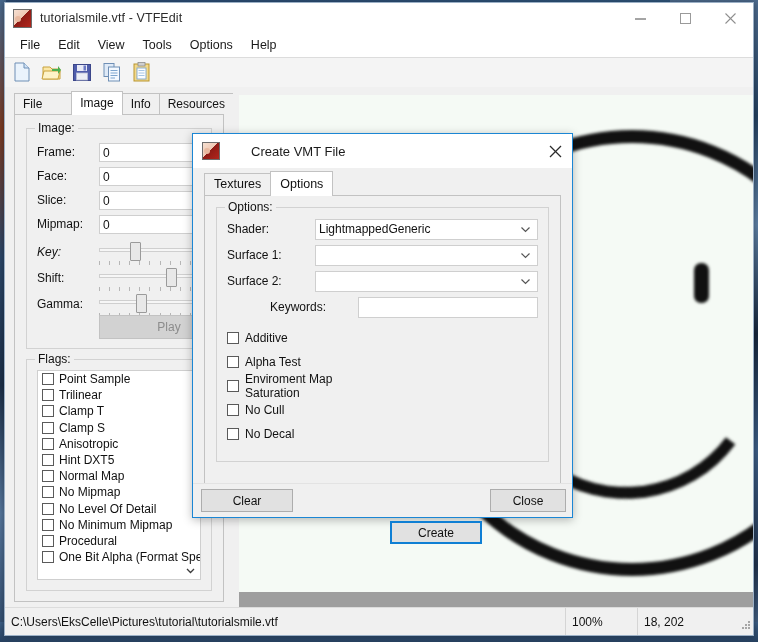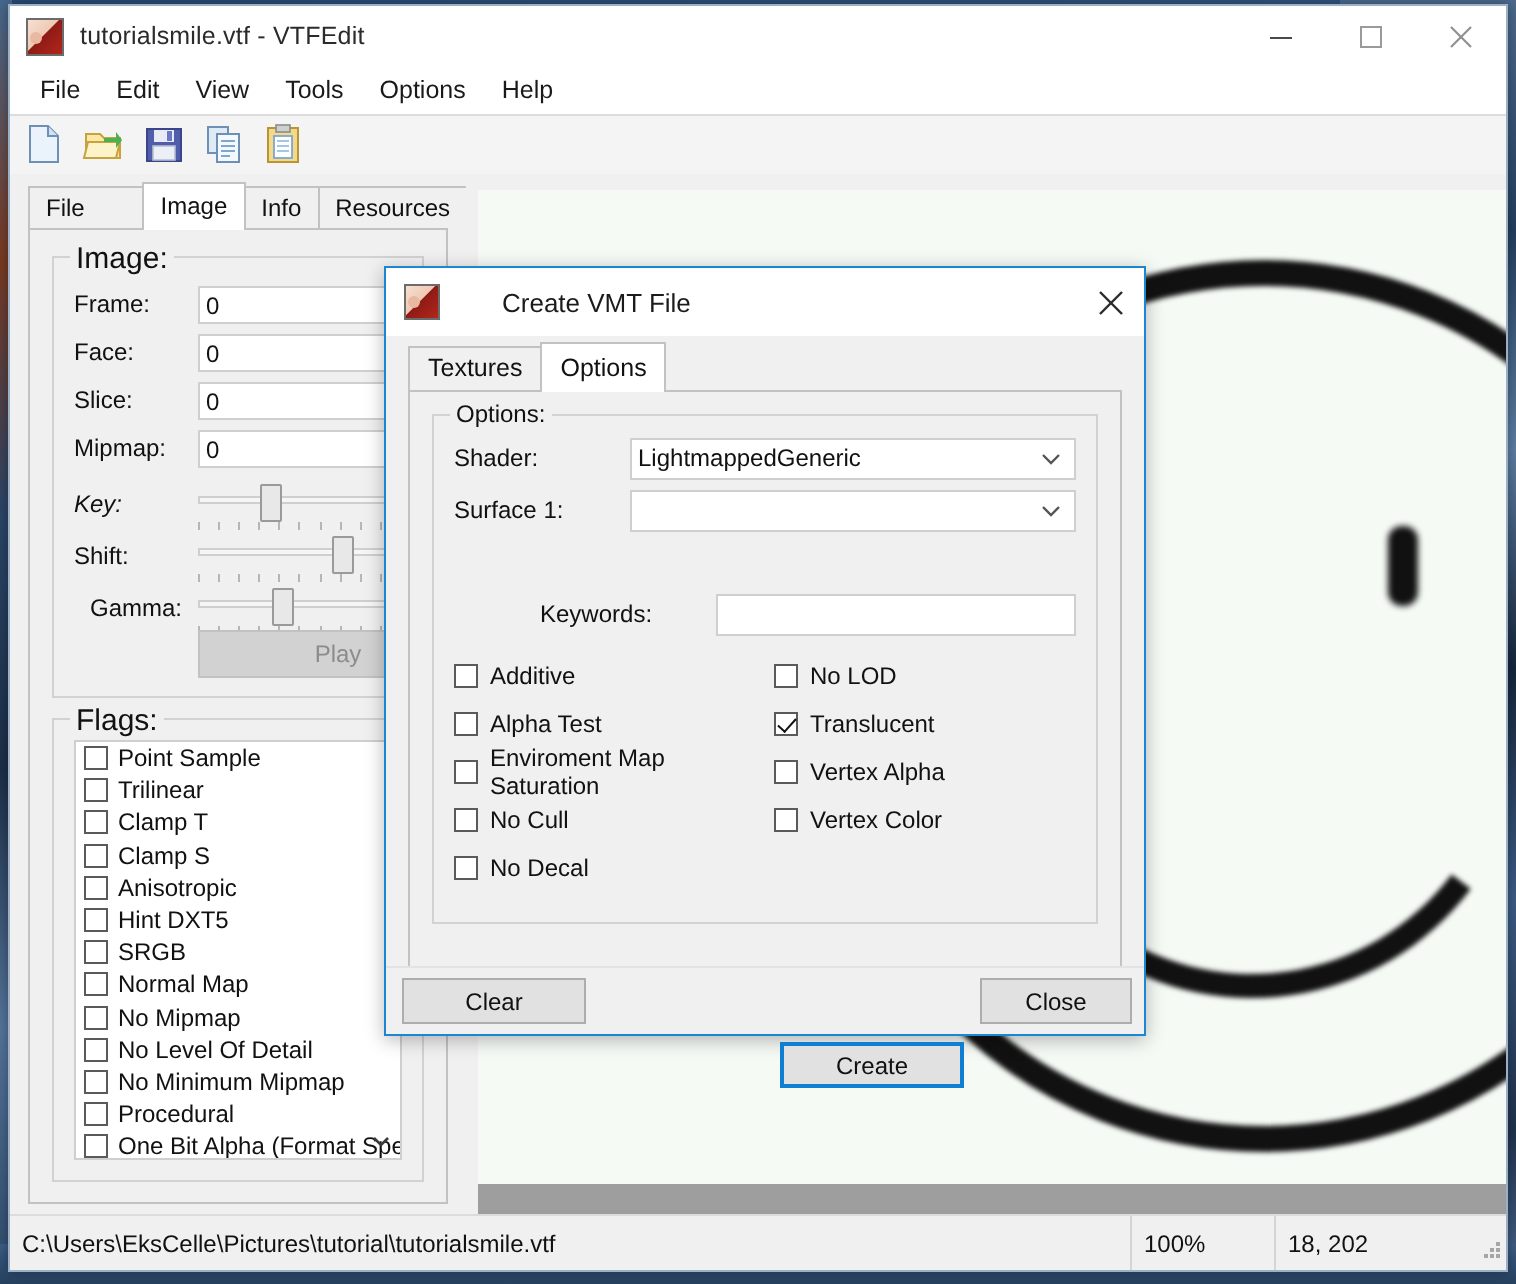--- a/index.html
+++ b/index.html
@@ -107,21 +107,21 @@
   #tab-panel {
     position: absolute; left: 9px; top: 27px; right: 9px; bottom: 6px;
     background: #f0f0f0; border: 1px solid #c2c2c2; border-top: 1px solid #c2c2c2;
   }
   
   .groupbox {
     position: absolute; border: 1px solid #d2d2d2;
   }
   .groupbox > .legend {
     position: absolute; top: -8px; left: 8px; background: #f0f0f0;
-    font-size: 15px; color: #111; padding: 0 3px;
+    font-size: 12px; color: #111; padding: 0 3px;
   }
   #img-group { left: 11px; top: 13px; right: 11px; height: 219px; }
   #flags-group { left: 11px; top: 244px; right: 11px; bottom: 10px; }
 
   .row { position: absolute; left: 10px; height: 22px; display: flex; align-items: center; }
   .row-label { font-size: 12px; color: #111; width: 62px; flex: none; }
   .txtbox {
     height: 19px; background: #fff; border: 1px solid #cfcfcf;
     font-size: 12px; color: #111; padding: 0 3px; line-height: 19px;
     box-sizing: border-box;
@@ -450,21 +450,21 @@
                   <i></i>
                   <i></i>
                   <i></i>
                   <i></i>
                   <i></i>
                   <i></i>
                   <i></i>
               </div>
             </div>
           </div>
-          <div class="row" style="top:162px; right:10px; height:26px;text-align:center;">
+          <div class="row" style="top:162px; right:10px; height:26px;">
             <div class="row-label">Gamma:</div>
             <div class="slider-wrap" style="flex:1;">
               <div class="slider-track"></div>
               <div class="slider-thumb" style="left:36%;"></div>
               <div class="slider-ticks">
                 <i></i>
                   <i></i>
                   <i></i>
                   <i></i>
                   <i></i>
@@ -500,24 +500,20 @@
                 <span class="cb"></span>
                 <span>Clamp S</span>
               </div>
             <div class="flag-row">
                 <span class="cb"></span>
                 <span>Anisotropic</span>
               </div>
             <div class="flag-row">
                 <span class="cb"></span>
                 <span>Hint DXT5</span>
-              </div>
-            <div class="flag-row">
-                <span class="cb"></span>
-                <span>SRGB</span>
               </div>
             <div class="flag-row">
                 <span class="cb"></span>
                 <span>Normal Map</span>
               </div>
             <div class="flag-row">
                 <span class="cb"></span>
                 <span>No Mipmap</span>
               </div>
             <div class="flag-row">
@@ -614,20 +610,31 @@
           <div class="combo">
             <span></span>
             <span class="chev">
               <svg width="11" height="11" viewBox="0 0 11 11">
                   <polyline points="1.5,3.5 5.5,7.5 9.5,3.5" fill="none" stroke="#555" stroke-width="1.2"></polyline>
                 </svg>
             </span>
           </div>
         </div>
 
+        <div class="dlg-row" style="top:62px;">
+          <div class="dlg-row-label">Surface 2:</div>
+          <div class="combo">
+            <span></span>
+            <span class="chev">
+              <svg width="11" height="11" viewBox="0 0 11 11">
+                  <polyline points="1.5,3.5 5.5,7.5 9.5,3.5" fill="none" stroke="#555" stroke-width="1.2"></polyline>
+                </svg>
+            </span>
+          </div>
+        </div>
 
         <div class="dlg-row" style="top:88px;margin-left:43px;">
           <div class="dlg-row-label">Keywords:</div>
           <div class="combo" style="padding-right:3px;"></div>
         </div>
 
         <div class="dlg-cb-col" style="left:10px; top:118px; width:160px;">
           <div class="dlg-cb-row">
               <span class="cb"></span>
               <span>Additive</span>
@@ -643,38 +650,20 @@
           <div class="dlg-cb-row">
               <span class="cb"></span>
               <span>No Cull</span>
             </div>
           <div class="dlg-cb-row">
               <span class="cb"></span>
               <span>No Decal</span>
             </div>
         </div>
 
-        <div class="dlg-cb-col" style="left:170px; top:118px; width:140px;">
-          <div class="dlg-cb-row">
-              <span class="cb"></span>
-              <span>No LOD</span>
-            </div>
-          <div class="dlg-cb-row">
-              <span class="cb checked"></span>
-              <span>Translucent</span>
-            </div>
-          <div class="dlg-cb-row">
-              <span class="cb"></span>
-              <span>Vertex Alpha</span>
-            </div>
-          <div class="dlg-cb-row">
-              <span class="cb"></span>
-              <span>Vertex Color</span>
-            </div>
-        </div>
       </div>
     </div>
 
     <div id="dlg-buttons">
       <div class="dlg-btn" id="btn-clear">Clear</div>
       <div class="dlg-btn" id="btn-create">Create</div>
       <div class="dlg-btn" id="btn-close">Close</div>
     </div>
   </div>
 

